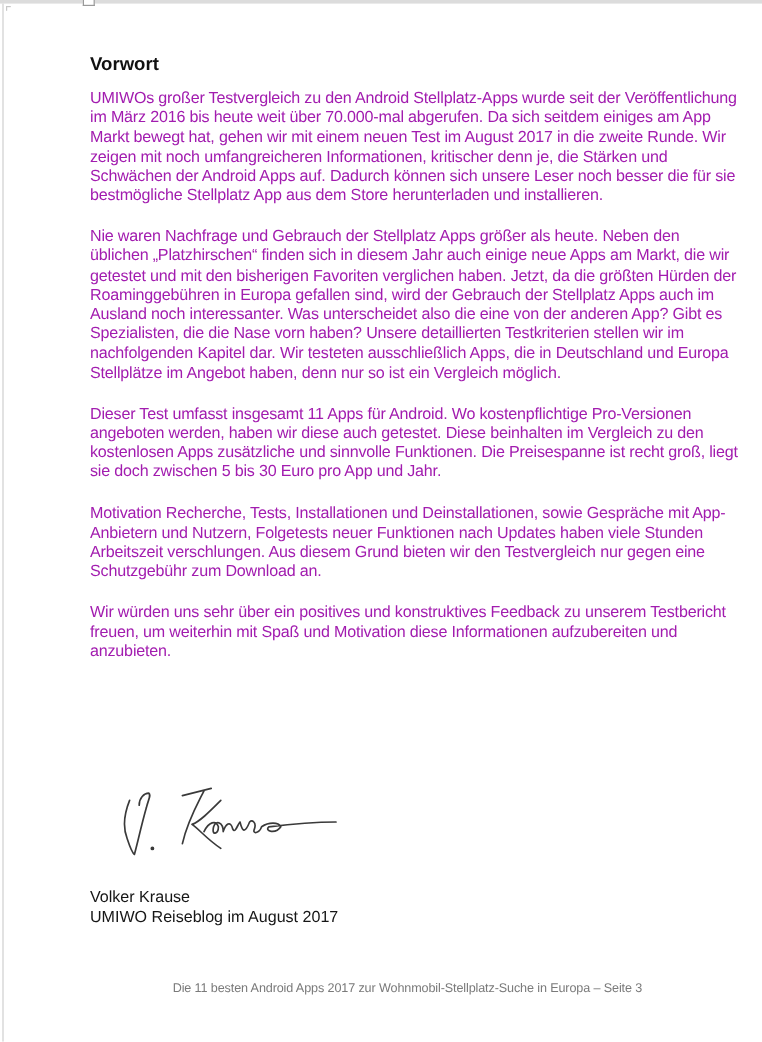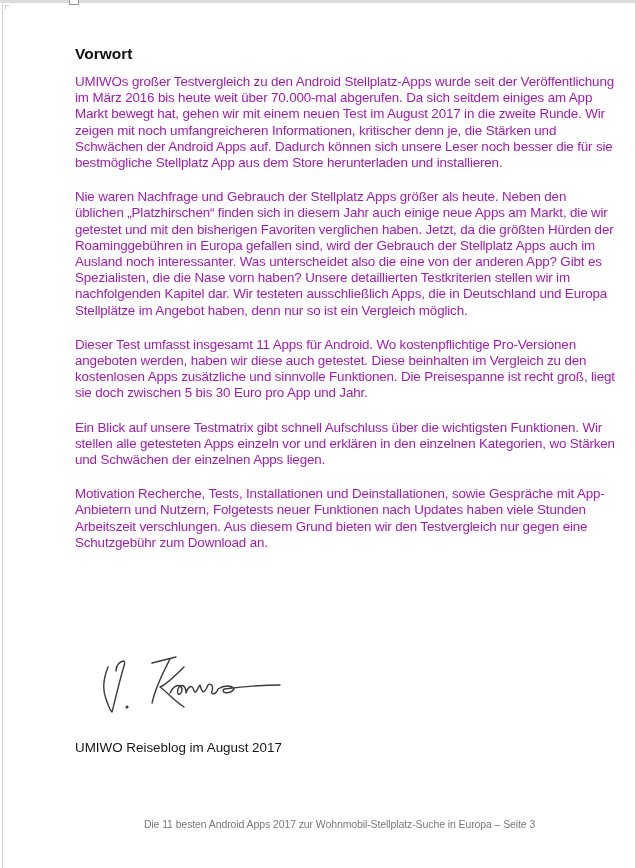--- a/index.html
+++ b/index.html
@@ -61,33 +61,34 @@
 <div class="top-strip"></div>
 <div class="left-edge"></div>
 <div class="corner-mark"></div>
 <div class="crop-mark"></div>
 
 <div class="page">
   <h1>Vorwort</h1>
   <p>UMIWOs großer Testvergleich zu den Android Stellplatz-Apps wurde seit der Veröffentlichung im März 2016 bis heute weit über 70.000-mal abgerufen. Da sich seitdem einiges am App Markt bewegt hat, gehen wir mit einem neuen Test im August 2017 in die zweite Runde. Wir zeigen mit noch umfangreicheren Informationen, kritischer denn je, die Stärken und Schwächen der Android Apps auf. Dadurch können sich unsere Leser noch besser die für sie bestmögliche Stellplatz App aus dem Store herunterladen und installieren.</p>
   <p>Nie waren Nachfrage und Gebrauch der Stellplatz Apps größer als heute. Neben den üblichen „Platzhirschen“ finden sich in diesem Jahr auch einige neue Apps am Markt, die wir getestet und mit den bisherigen Favoriten verglichen haben. Jetzt, da die größten Hürden der Roaminggebühren in Europa gefallen sind, wird der Gebrauch der Stellplatz Apps auch im Ausland noch interessanter. Was unterscheidet also die eine von der anderen App? Gibt es Spezialisten, die die Nase vorn haben? Unsere detaillierten Testkriterien stellen wir im nachfolgenden Kapitel dar. Wir testeten ausschließlich Apps, die in Deutschland und Europa Stellplätze im Angebot haben, denn nur so ist ein Vergleich möglich.</p>
   <p>Dieser Test umfasst insgesamt 11 Apps für Android. Wo kostenpflichtige Pro-Versionen angeboten werden, haben wir diese auch getestet. Diese beinhalten im Vergleich zu den kostenlosen Apps zusätzliche und sinnvolle Funktionen. Die Preisespanne ist recht groß, liegt sie doch zwischen 5 bis 30 Euro pro App und Jahr.</p>
-  <p>Ein Blick auf unsere Testmatrix gibt schnell Aufschluss über die wichtigsten Funktionen. Wir stellen alle getesteten Apps einzeln vor und erklären in den einzelnen Kategorien, wo Stärken und Schwächen der einzelnen Apps liegen.</p>
   <p>Motivation Recherche, Tests, Installationen und Deinstallationen, sowie Gespräche mit App-Anbietern und Nutzern, Folgetests neuer Funktionen nach Updates haben viele Stunden Arbeitszeit verschlungen. Aus diesem Grund bieten wir den Testvergleich nur gegen eine Schutzgebühr zum Download an.</p>
+  <p>Wir würden uns sehr über ein positives und konstruktives Feedback zu unserem Testbericht freuen, um weiterhin mit Spaß und Motivation diese Informationen aufzubereiten und anzubieten.</p>
 </div>
 
 <svg class="signature" viewBox="0 0 190 60" xmlns="http://www.w3.org/2000/svg">
   <title>V. Krause</title>
   <g fill="none" stroke="#3a3a3a" stroke-width="1.4" stroke-linecap="round" stroke-linejoin="round">
     <path d="M8 12 C 4 22, 2 34, 6 44 C 8 50, 10 56, 12 57 C 14 50, 18 32, 22 18 C 24 10, 26 8, 24 6 C 20 6, 16 10, 16 16"></path>
     <circle cx="27" cy="52" r="0.9" fill="#3a3a3a"></circle>
     <path d="M52 8 C 60 6, 68 4, 76 2 M 70 4 C 64 16, 56 30, 52 48 M 84 12 C 74 22, 66 30, 60 32 C 66 36, 72 44, 84 52"></path>
     <path d="M70 38 C 74 30, 80 28, 82 34 C 82 40, 76 42, 78 34 C 80 28, 86 30, 86 38 C 88 32, 92 28, 94 36 C 96 40, 98 32, 100 30 C 102 38, 104 40, 108 30 C 110 28, 114 30, 112 36 C 110 40, 116 40, 118 34 C 124 30, 132 30, 134 34 C 130 40, 120 38, 124 34 C 140 32, 160 30, 180 30"></path>
   </g>
 </svg>
 
 <div class="signer">
+  <div>Volker Krause</div>
   <div>UMIWO Reiseblog im August 2017</div>
 </div>
 
 <div class="footer">
   <span>Die 11 besten Android Apps 2017 zur Wohnmobil-Stellplatz-Suche in Europa – Seite 3</span>
 </div>
 
 </body></html>

